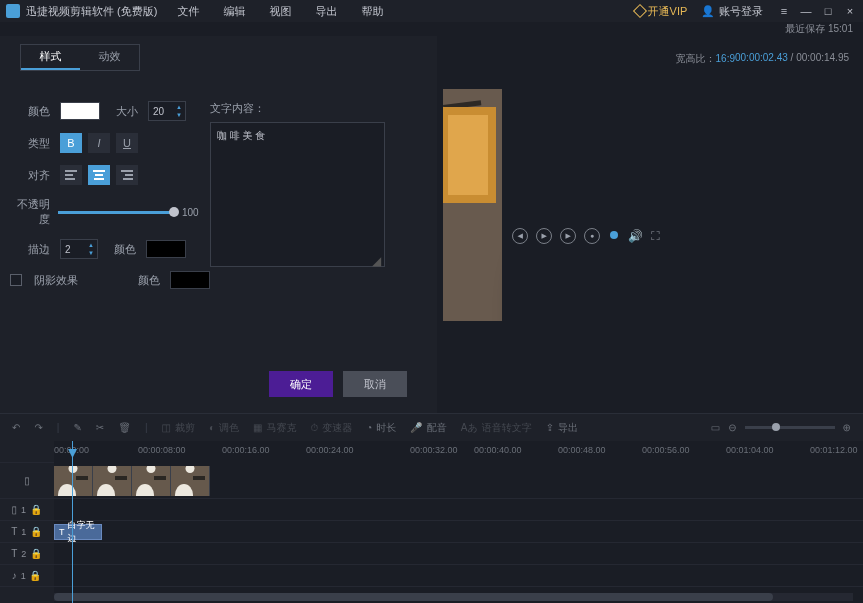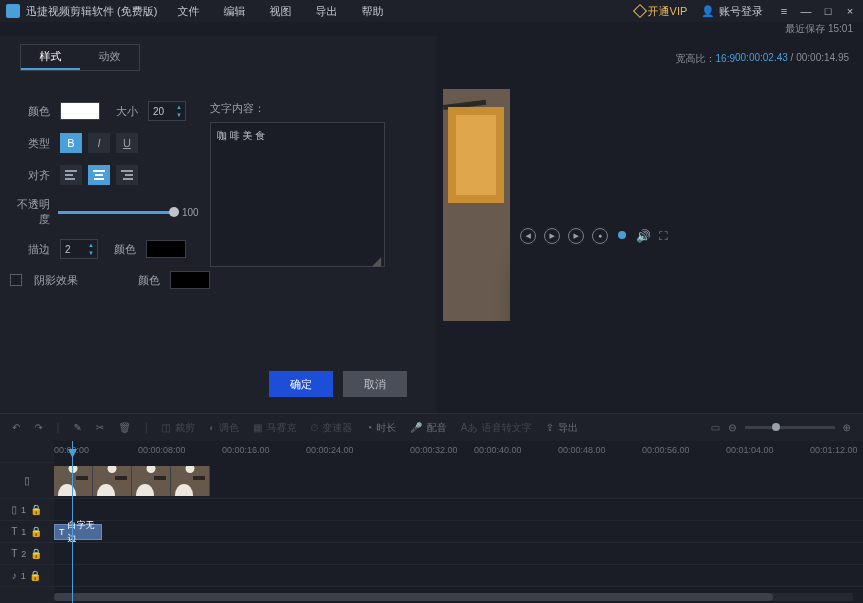--- a/index.html
+++ b/index.html
@@ -218,21 +218,21 @@
   padding-bottom: 6px;
 }
 .btn {
   width: 64px; height: 26px;
   display: flex;
   align-items: center;
   justify-content: center;
   font-size: 11px;
   cursor: pointer;
 }
-.btn.primary { background: #1d4ed8; color: #fff; }
+.btn.primary { background: #4c1d95; color: #fff; }
 .btn.secondary { background: #4a4e58; color: #c0c3cc; }
 
 .right-panel {
   flex: 1;
   background: #1a1d25;
   padding: 10px 10px 6px 6px;
   display: flex;
   flex-direction: row;
 }
 .preview {
@@ -323,20 +323,21 @@
 }
 .vol-icon, .full-icon { color: #8b8f98; cursor: pointer; font-size: 12px; }
 
 .info-row {
   display: flex;
   justify-content: space-between;
   font-size: 10px;
   color: #8b8f98;
   margin-top: 6px;
   padding: 0 4px;
+  margin-left: 8px;
 }
 .info-row .ratio span:last-child { color: #4a9fd8; }
 .info-row .time span:first-child { color: #4a9fd8; }
 
 .toolbar {
   height: 28px;
   background: #1e2129;
   border-top: 1px solid #2a2e38;
   display: flex;
   align-items: center;

